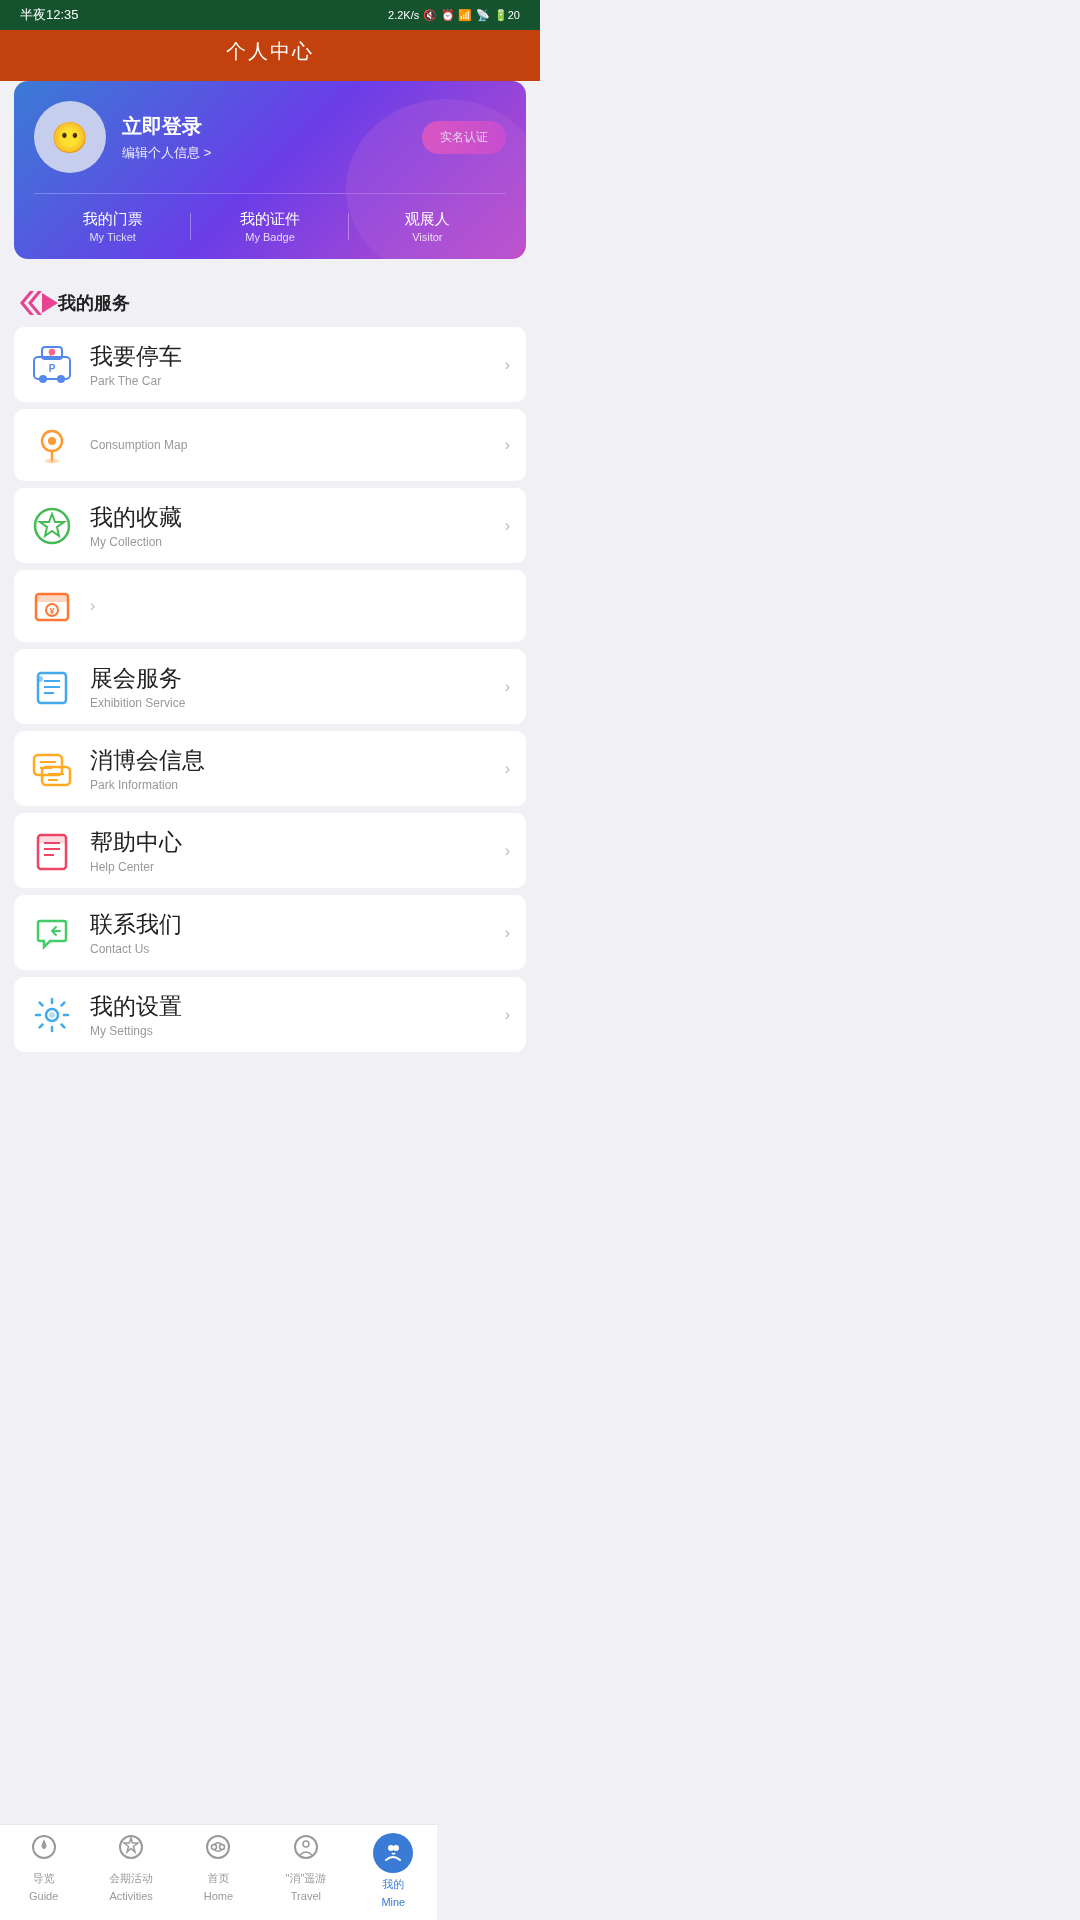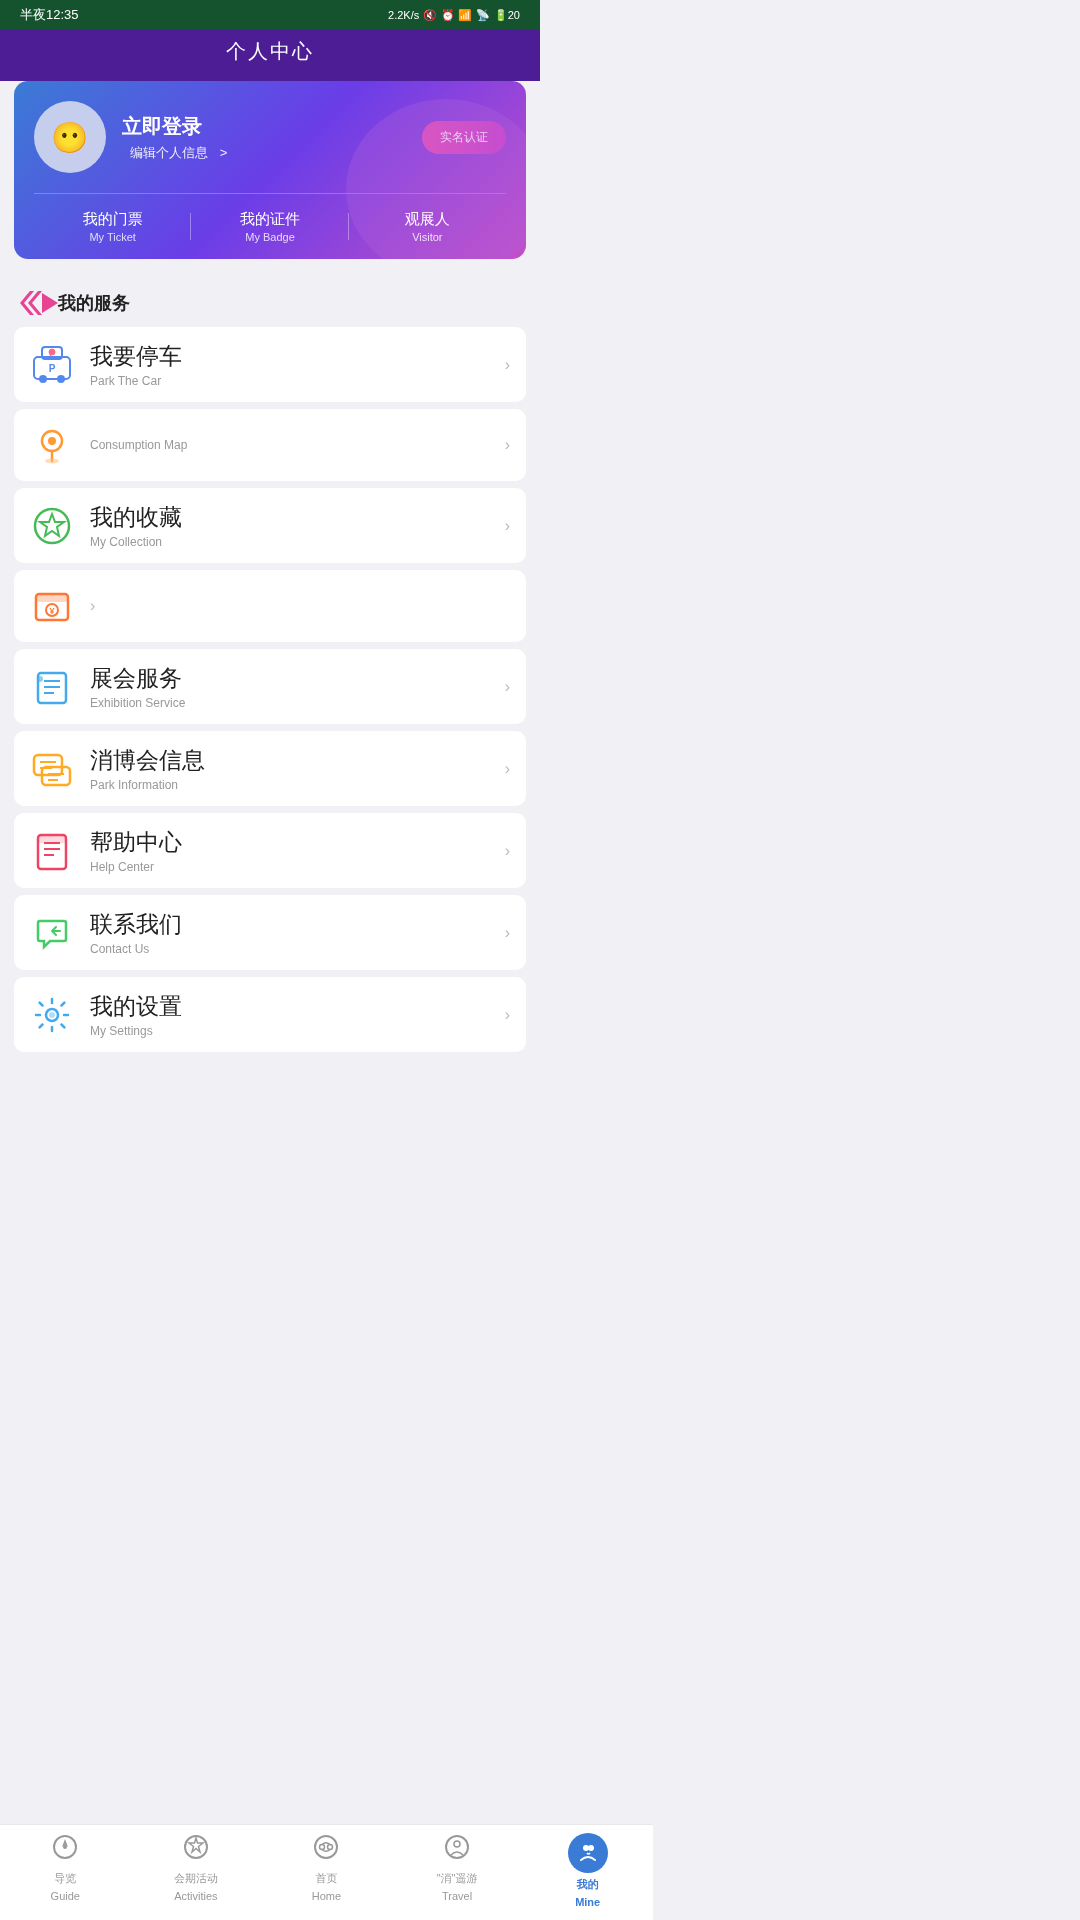--- a/index.html
+++ b/index.html
@@ -24,21 +24,21 @@
     }
     .status-icons {
       display: flex;
       align-items: center;
       gap: 4px;
       font-size: 11px;
     }
 
     
     .header {
-      background: #4c1d95;
+      background: #c2410c;
       text-align: center;
       padding: 8px 0 16px;
       color: white;
       font-size: 20px;
       font-weight: 500;
       letter-spacing: 2px;
     }
 
     
     .profile-banner {
@@ -87,21 +87,21 @@
     .profile-name {
       font-size: 20px;
       font-weight: 600;
       margin-bottom: 4px;
     }
     .profile-edit {
       font-size: 13px;
       opacity: 0.9;
     }
     .profile-edit span {
-      margin-left: 8px;
+      margin-left: 0;
     }
     .real-name-btn {
       background: linear-gradient(to right, #e851b8, #cc44cc);
       color: white;
       border: none;
       border-radius: 20px;
       padding: 8px 18px;
       font-size: 12px;
       cursor: pointer;
       white-space: nowrap;
@@ -193,25 +193,25 @@
     }
     .menu-arrow {
       color: #bbb;
       font-size: 16px;
     }
 
     
     .bottom-nav {
       position: fixed;
       bottom: 0;
-      width: 653px;
+      width: 437px;
       background: white;
       border-top: 1px solid #e8e8e8;
       display: flex;
-      justify-content: flex-start;
+      justify-content: flex-end;
       padding: 8px 0 12px;
     }
     .nav-item {
       display: flex;
       flex-direction: column;
       align-items: center;
       gap: 4px;
       cursor: pointer;
       flex: 1;
     }
@@ -229,21 +229,21 @@
       align-items: center;
       justify-content: center;
       font-size: 20px;
     }
     .nav-label {
       font-size: 11px;
       color: #999;
     }
     .nav-label.active {
       color: #3a7bd5;
-      font-weight: 700;
+      font-weight: 400;
     }
 
     .spacer { height: 100px; }
   </style>
 </head>
 <body>
 
 <div class="status-bar">
   <span>半夜12:35</span>
   <div class="status-icons">

